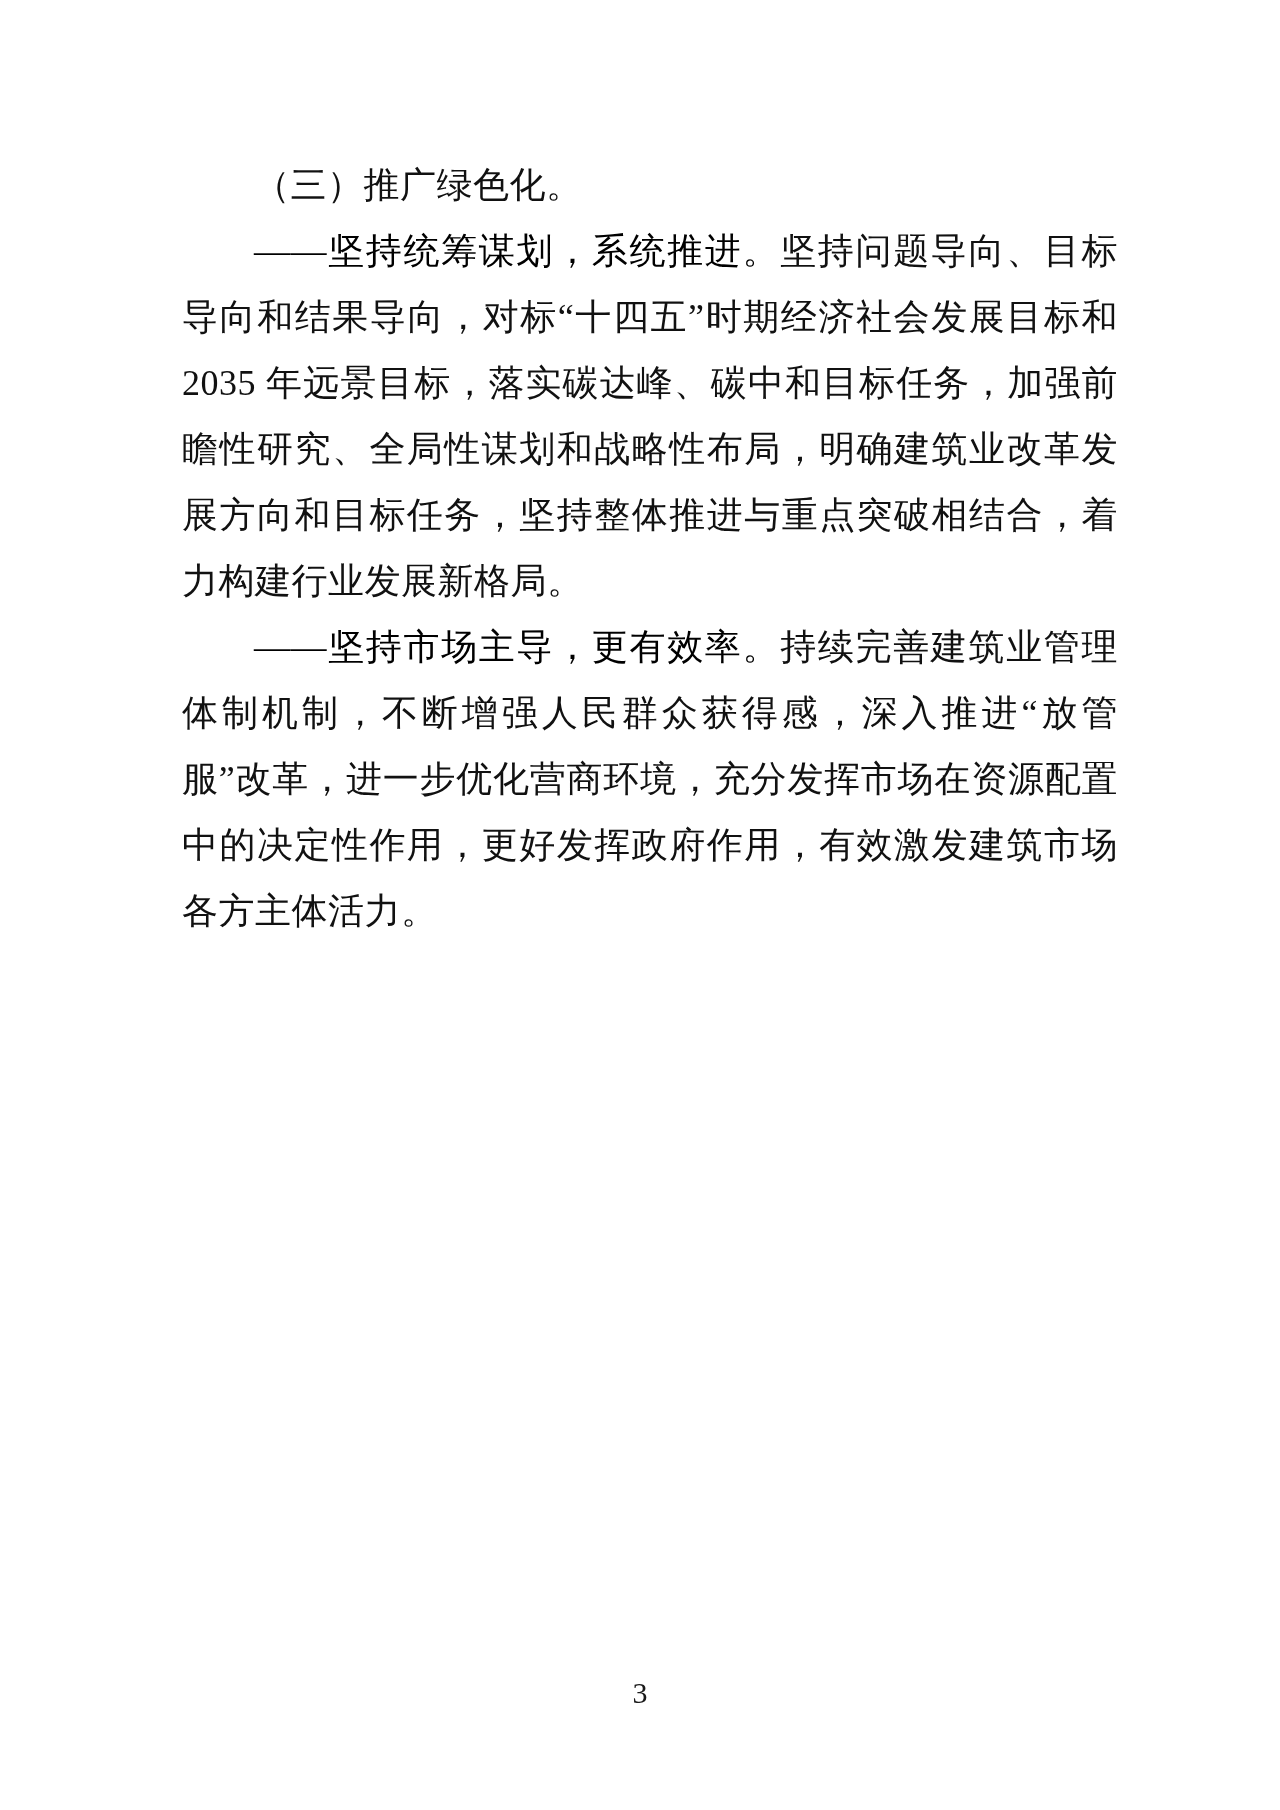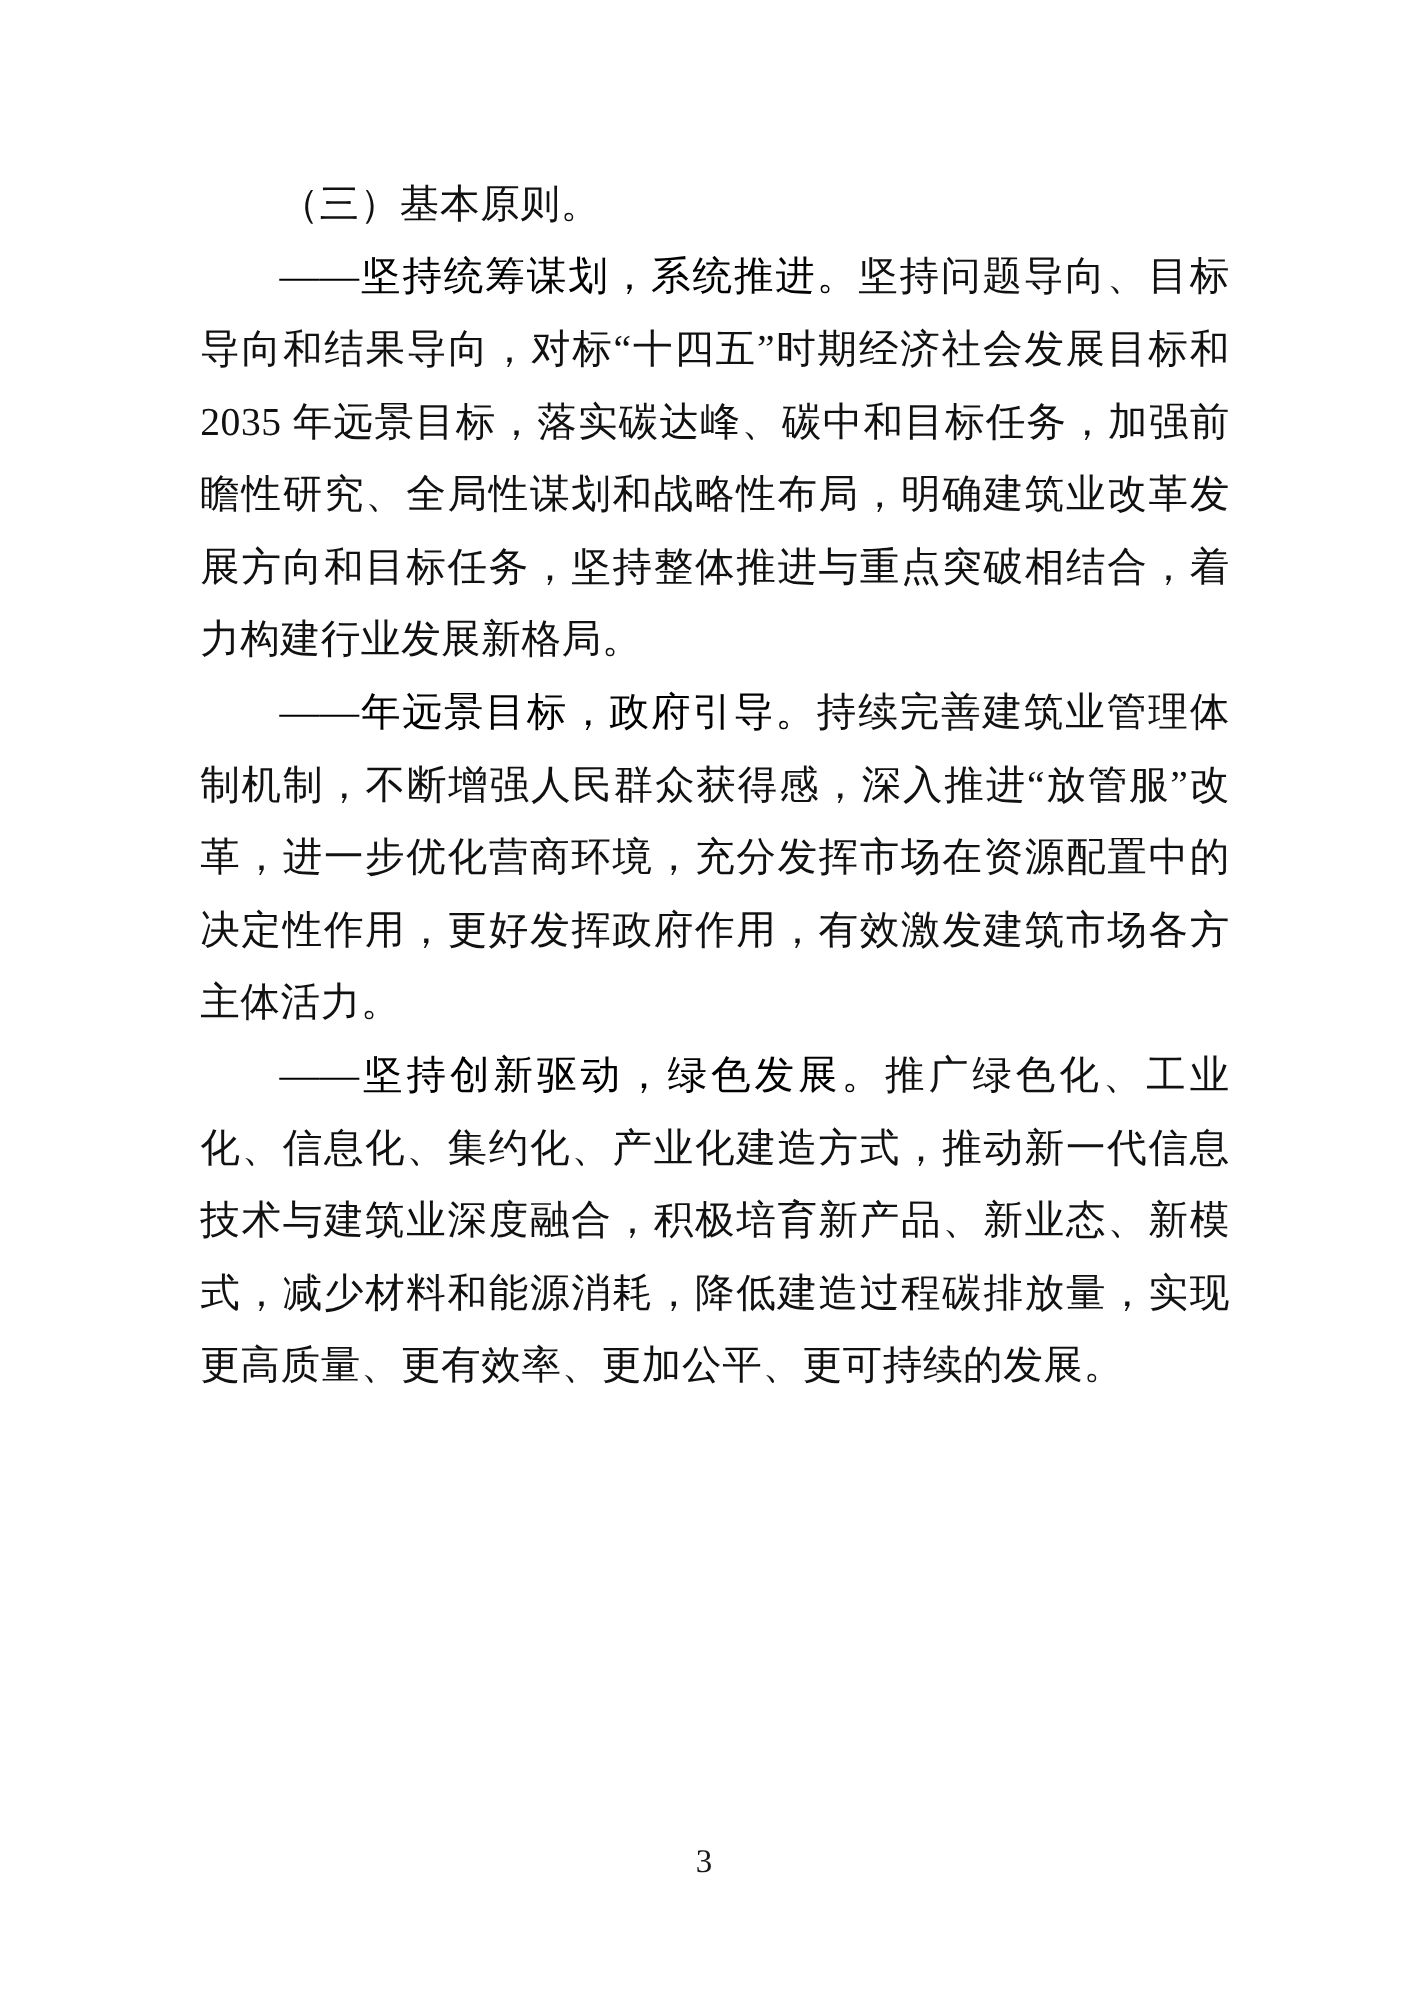--- a/index.html
+++ b/index.html
@@ -46,25 +46,24 @@
     font-size: 30px;
     line-height: 34px;
     color: #1a1a1a;
   }
 </style>
 </head>
 <body>
 
 <div class="sheet">
   <div class="content">
-    <p>（三）基本原则。</p>
+    <p>（三）推广绿色化。</p>
     <div>
   <p class="para"><span class="lead">——坚持统筹谋划，系统推进。</span><span class="body-text">坚持问题导向、目标导向和结果导向，对标“十四五”时期经济社会发展目标和 2035 年远景目标，落实碳达峰、碳中和目标任务，加强前瞻性研究、全局性谋划和战略性布局，明确建筑业改革发展方向和目标任务，坚持整体推进与重点突破相结合，着力构建行业发展新格局。</span></p>
 
-  <p class="para"><span class="lead">——年远景目标，政府引导。</span><span class="body-text">持续完善建筑业管理体制机制，不断增强人民群众获得感，深入推进“放管服”改革，进一步优化营商环境，充分发挥市场在资源配置中的决定性作用，更好发挥政府作用，有效激发建筑市场各方主体活力。</span></p>
+  <p class="para"><span class="lead">——坚持市场主导，更有效率。</span><span class="body-text">持续完善建筑业管理体制机制，不断增强人民群众获得感，深入推进“放管服”改革，进一步优化营商环境，充分发挥市场在资源配置中的决定性作用，更好发挥政府作用，有效激发建筑市场各方主体活力。</span></p>
 
-  <p class="para"><span class="lead">——坚持创新驱动，绿色发展。</span><span class="body-text">推广绿色化、工业化、信息化、集约化、产业化建造方式，推动新一代信息技术与建筑业深度融合，积极培育新产品、新业态、新模式，减少材料和能源消耗，降低建造过程碳排放量，实现更高质量、更有效率、更加公平、更可持续的发展。</span></p>
 
 </div>
   </div>
 
   <div class="page-number">3</div>
 </div>
 
 </body></html>

